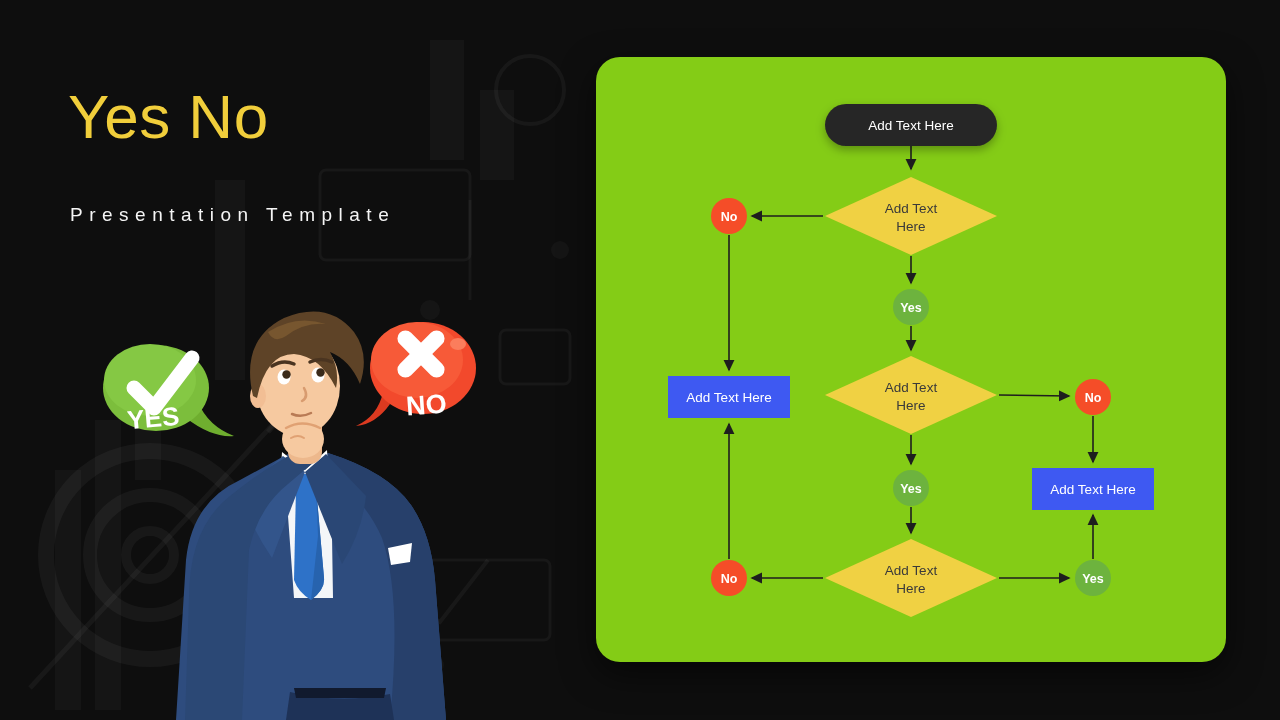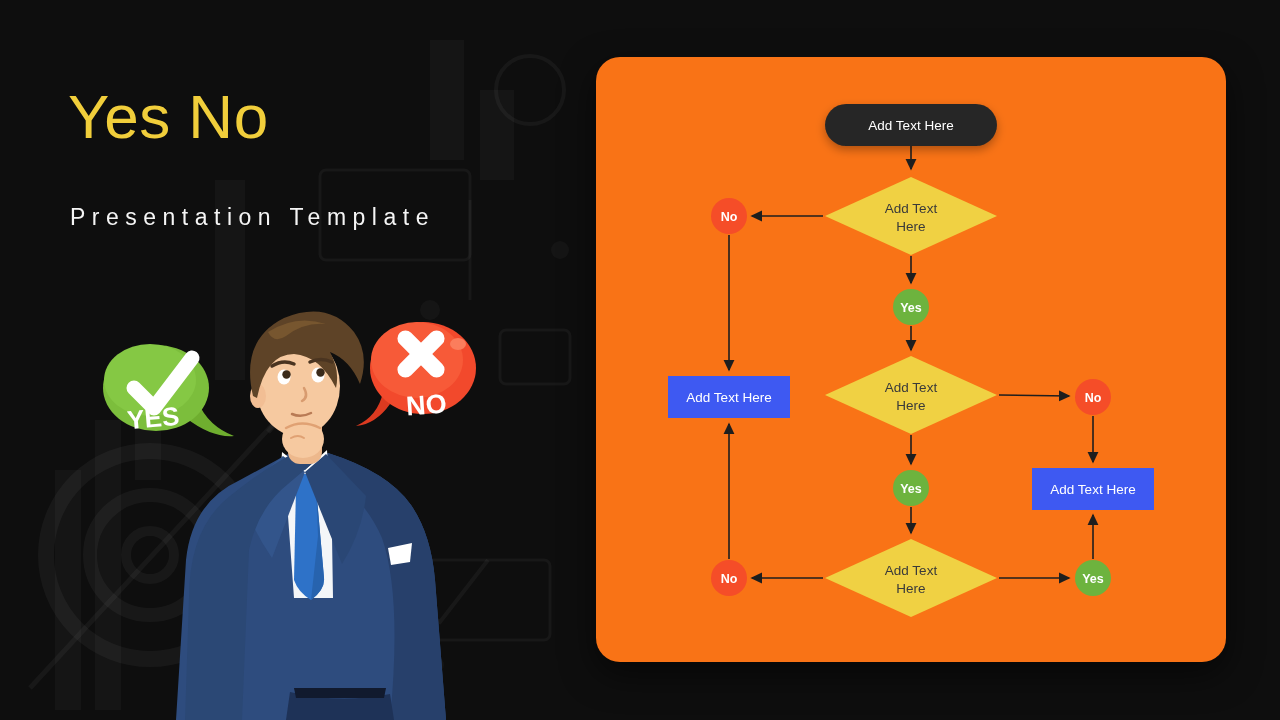--- a/index.html
+++ b/index.html
@@ -13,27 +13,27 @@
 
   
   .slide-title{
     position:absolute;left:68px;top:40px;
     color:#F1CE3B;font-size:62px;font-weight:normal;line-height:1.13;
     letter-spacing:0.5px;
   }
   .slide-title span{display:block;}
   .slide-subtitle{
     position:absolute;left:70px;top:204px;
-    color:#F5F5F5;font-size:23px;font-weight:500;letter-spacing:6.5px;
+    color:#F5F5F5;font-size:19px;font-weight:500;letter-spacing:6.5px;
   }
 
   
   .flow-card{
     position:absolute;left:596px;top:57px;width:630px;height:605px;
-    background:#f97316;border-radius:24px;
+    background:#84cc16;border-radius:24px;
     box-shadow:0 12px 34px rgba(0,0,0,0.55);
   }
   .flow-card svg{position:absolute;left:0;top:0;}
 
   .illus{position:absolute;left:90px;top:296px;}
 
   
   text{font-family:"Liberation Sans", sans-serif;}
   .node-label{font-size:13.5px;fill:#FFFFFF;}
   .diamond-label{font-size:13.5px;fill:#3A3A3A;}

